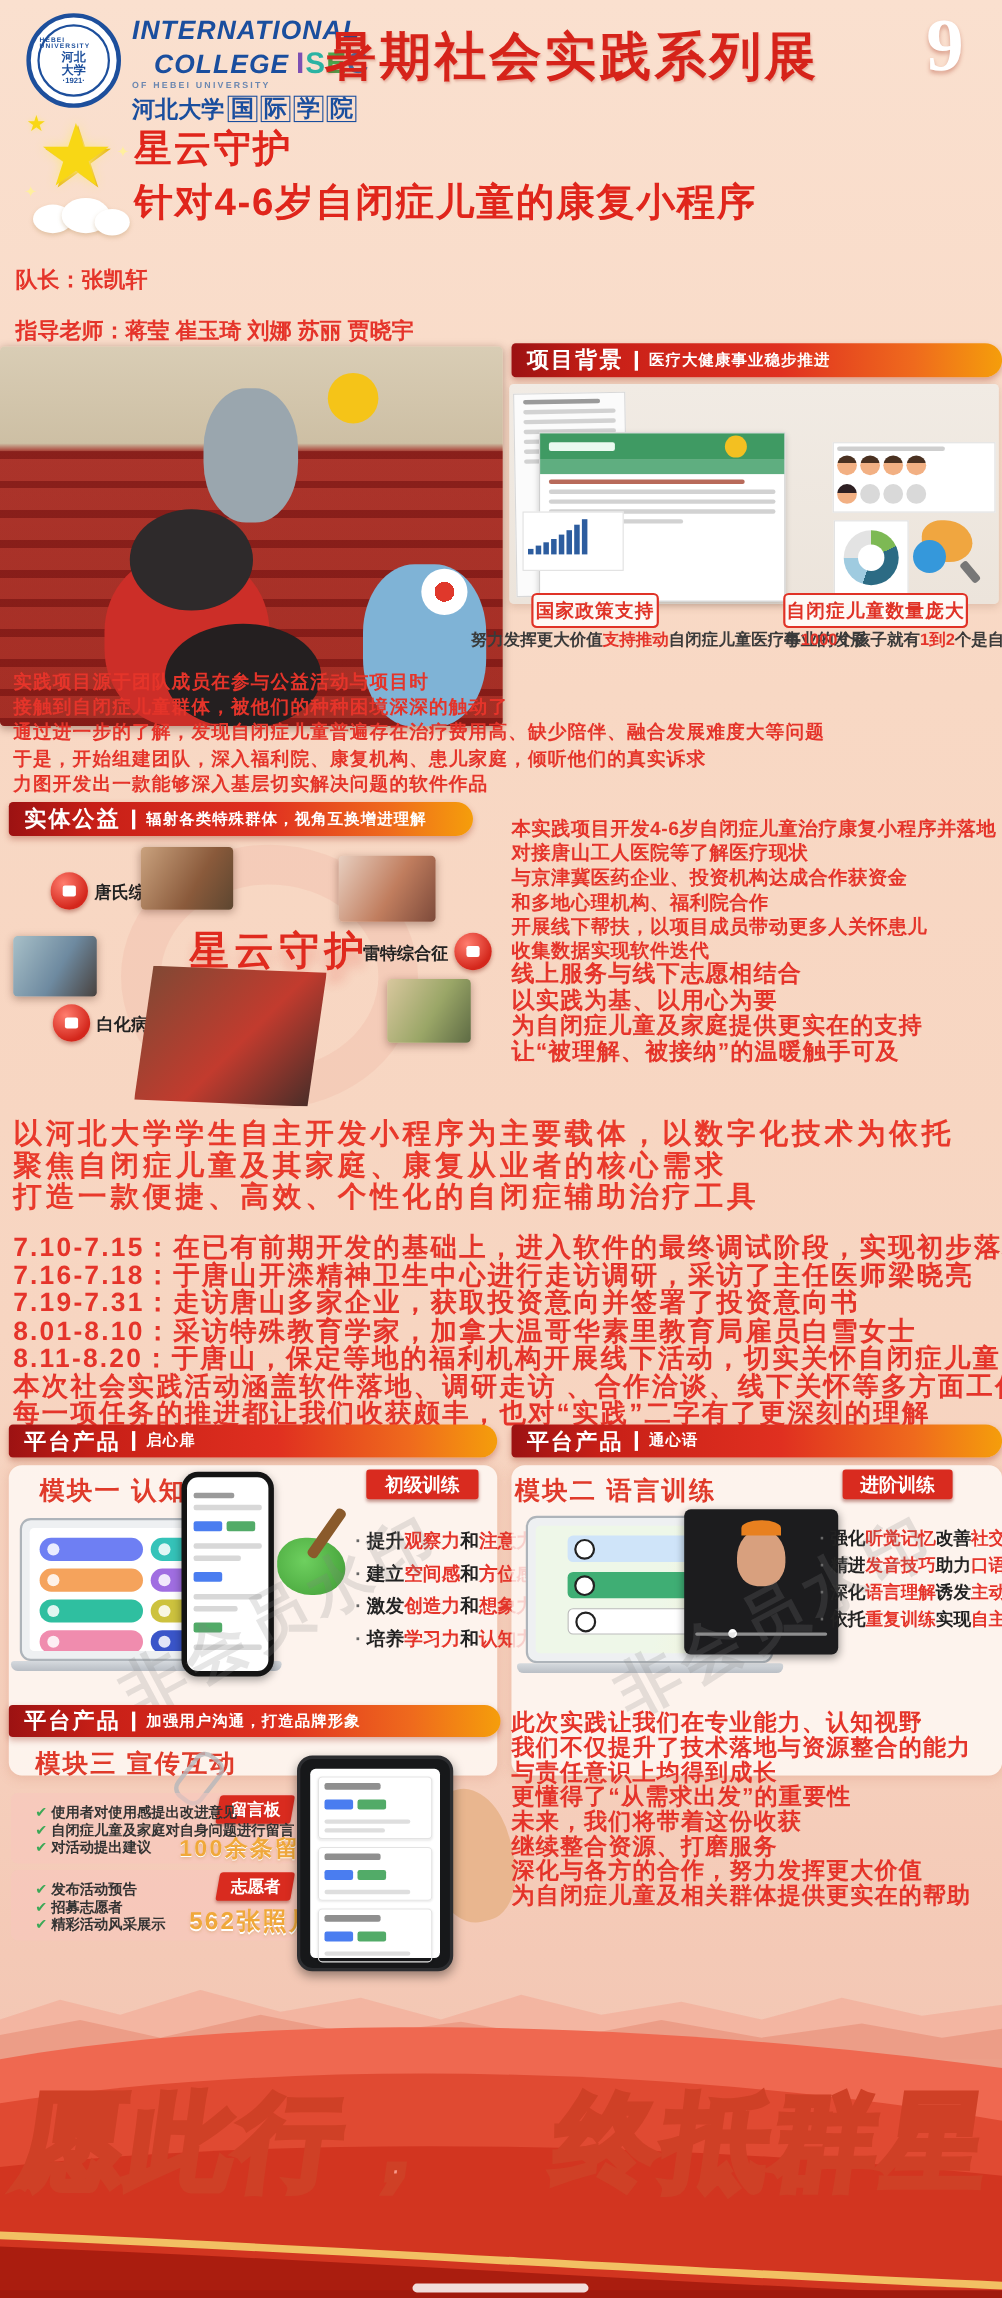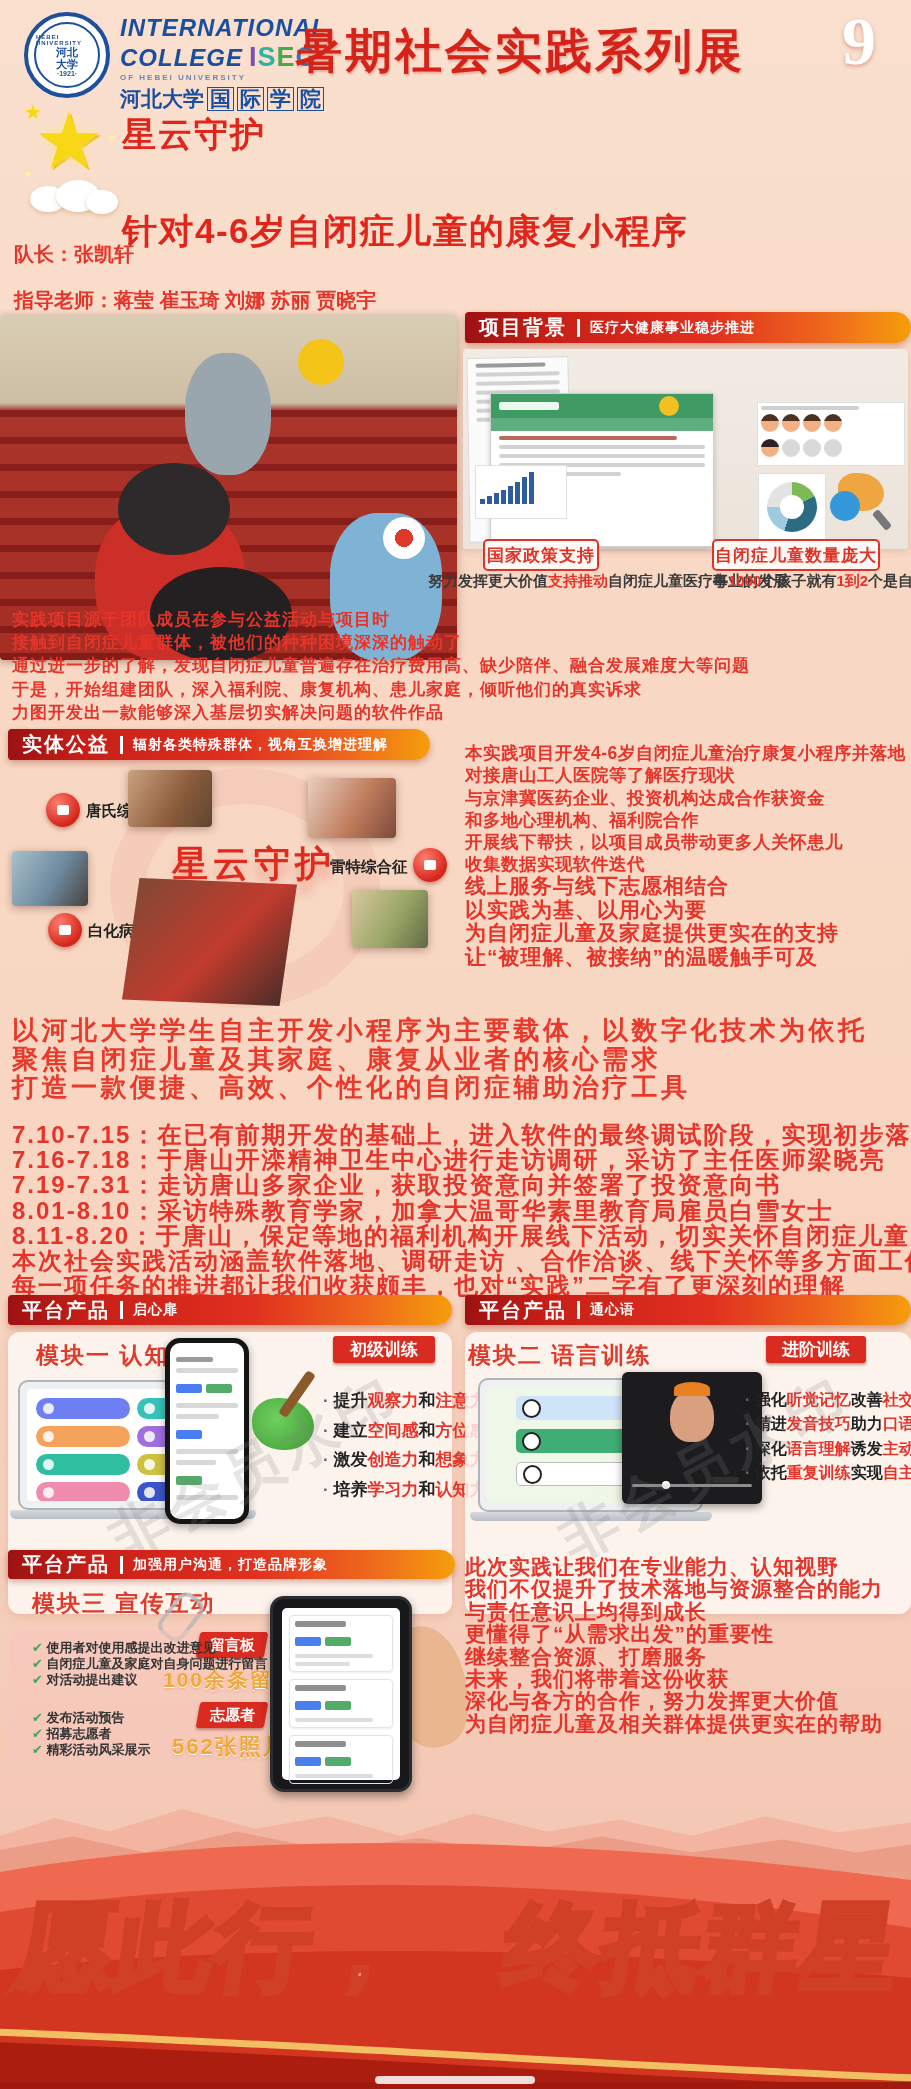--- a/index.html
+++ b/index.html
@@ -9,31 +9,31 @@
   .abs{position:absolute;}
   .hl{color:#e5342a;font-weight:800;}
   
   .seal{width:86px;height:86px;border-radius:50%;border:4px solid #1d4f9c;background:#fff;
     display:flex;flex-direction:column;align-items:center;justify-content:center;box-sizing:border-box;}
   .seal-inner{width:62px;height:62px;border-radius:50%;border:2px solid #1d4f9c;display:flex;flex-direction:column;align-items:center;justify-content:center;}
   .seal-ring{font-size:6px;color:#1d4f9c;font-weight:700;letter-spacing:1px;}
   .seal-cn{font-size:11px;color:#1d4f9c;font-weight:800;width:30px;text-align:center;line-height:12px;}
   .seal-year{font-size:7px;color:#1d4f9c;font-weight:700;}
   .logo-en1{font-size:24px;font-style:italic;font-weight:900;color:#1a4e9e;letter-spacing:1px;}
-  .logo-en2{font-size:24px;font-style:italic;font-weight:900;color:#1a4e9e;letter-spacing:1px;display:flex;align-items:baseline;gap:6px;}
+  .logo-en2{font-size:24px;font-style:italic;font-weight:900;color:#1a4e9e;letter-spacing:1px;display:flex;align-items:baseline;gap:6px;margin-left:20px;}
   .isec{font-style:normal;font-weight:900;font-size:27px;letter-spacing:1px;}
   .isec .i1{color:#7d4fb3}.isec .i2{color:#2bb3a3}.isec .i3{color:#49a94f}.isec .i4{color:#2f7bbf}
   .logo-en3{font-size:8px;color:#6b87b0;letter-spacing:2px;font-weight:700;}
   .logo-cn{font-size:21px;font-weight:900;color:#1a4e9e;margin-top:3px;display:flex;align-items:center;}
   .logo-cn .boxed{border:1.5px solid #1a4e9e;padding:0 2px;margin-left:3px;line-height:22px;}
   .banner-title{font-size:47px;font-weight:900;color:#d6231a;letter-spacing:3px;text-shadow:1px 2px 2px rgba(160,30,20,.25);}
   .page-num{font-family:"Liberation Serif","DejaVu Serif",serif;font-size:68px;color:#fff;font-weight:700;text-shadow:0 2px 4px rgba(170,60,40,.4);}
   
   .t1{font-size:34px;font-weight:900;color:#e0251b;letter-spacing:2px;}
-  .t2{font-size:35px;font-weight:900;color:#e0251b;letter-spacing:1.5px;margin-top:48px;}
+  .t2{font-size:35px;font-weight:900;color:#e0251b;letter-spacing:1.5px;}
   .team{font-weight:900;color:#e5342a;}
   
   .star-big{font-size:78px;color:#f8d715;text-shadow:0 0 10px #fbe88a,2px 2px 0 #e8b70d;line-height:70px;}
   .star-small{font-size:20px;color:#f8d715;text-shadow:0 0 4px #fbe88a;}
   .sparkle{font-size:14px;color:#ffef9e;}
   .cloud{background:#fff;border-radius:50%;box-shadow:0 2px 4px rgba(180,140,90,.35);}
   
   .bar{background:linear-gradient(90deg,#9c1212 0%,#c71f17 18%,#e03020 55%,#ef6a1d 82%,#f59e0b 100%);
     border-radius:4px 16px 16px 4px;display:flex;align-items:center;color:#fff;padding:0 14px;box-sizing:border-box;
     box-shadow:0 3px 6px rgba(150,40,20,.35);}
@@ -419,22 +419,22 @@
         <div class="tl"></div>
       </div>
     </div>
   </div>
 
   <div class="abs blk reflect" style="left:465px;top:1556px;">
     <div>此次实践让我们在专业能力、认知视野</div>
     <div>我们不仅提升了技术落地与资源整合的能力</div>
     <div>与责任意识上均得到成长</div>
     <div>更懂得了“从需求出发”的重要性</div>
+    <div>未来，我们将带着这份收获</div>
     <div>继续整合资源、打磨服务</div>
-    <div>未来，我们将带着这份收获</div>
     <div>深化与各方的合作，努力发挥更大价值</div>
     <div>为自闭症儿童及相关群体提供更实在的帮助</div>
   </div>
 
   <div class="mt" style="top:1782px;height:90px;background:#f3b09c;opacity:.8;clip-path:polygon(0 60%,6% 40%,12% 55%,20% 30%,28% 52%,36% 38%,44% 60%,52% 35%,60% 55%,68% 42%,76% 60%,84% 38%,92% 56%,100% 45%,100% 100%,0 100%);"></div>
   <div class="mt" style="top:1806px;height:80px;background:#eb9a84;opacity:.9;clip-path:polygon(0 55%,8% 38%,16% 58%,26% 32%,36% 55%,46% 40%,56% 60%,66% 38%,76% 58%,86% 42%,94% 58%,100% 48%,100% 100%,0 100%);"></div>
   <svg class="abs" style="left:0;top:1820px;" width="911" height="269" viewBox="0 0 911 269">
     <path d="M0,52 C200,16 520,8 911,60 L911,269 L0,269 Z" fill="#ef6850"></path>
     <path d="M0,92 C260,52 600,56 911,108 L911,269 L0,269 Z" fill="#e04a32"></path>
     <path d="M0,150 C280,120 620,128 911,158 L911,269 L0,269 Z" fill="#d23520"></path>

